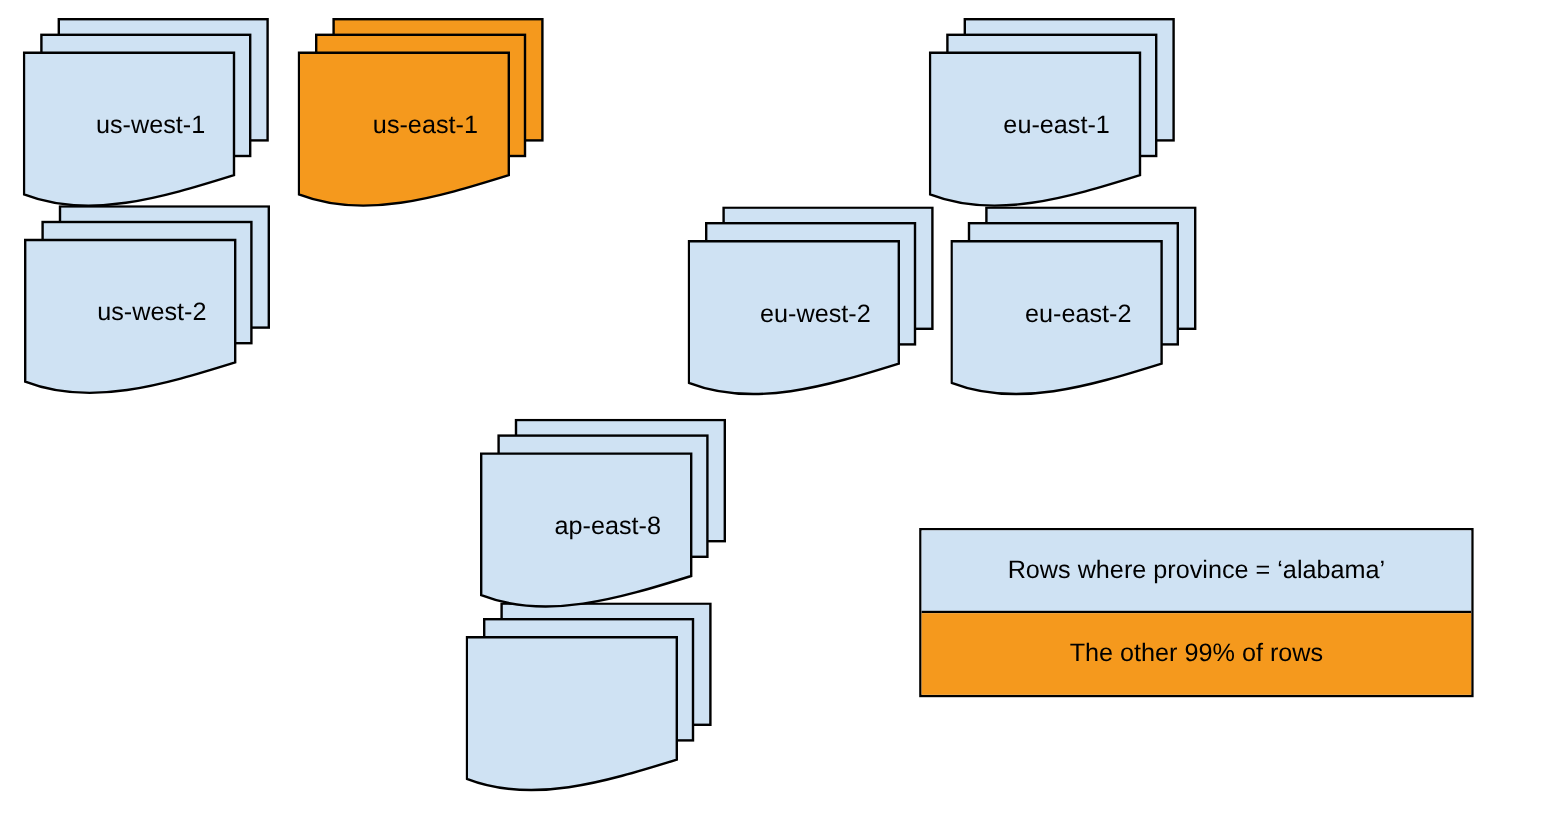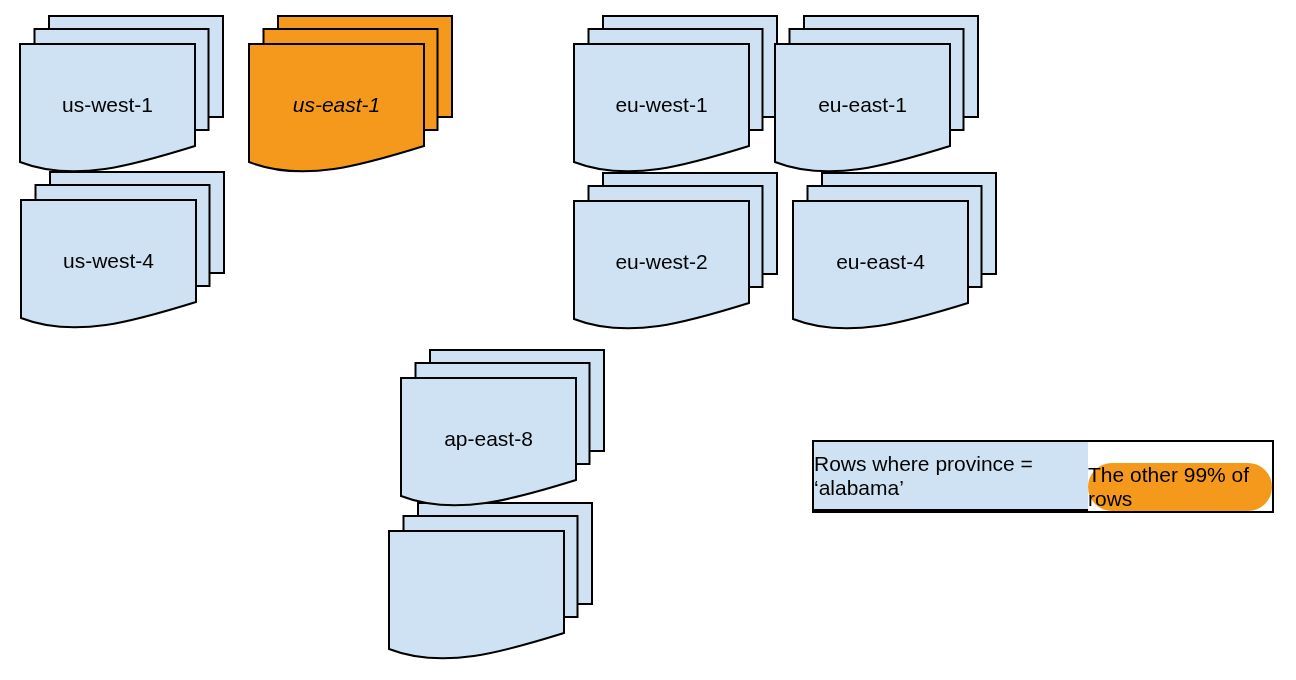--- a/index.html
+++ b/index.html
@@ -33,51 +33,50 @@
   .stack .stack-label {
     position: absolute;
     left: 1px;
     top: 77px;
     width: 175px;
     text-align: center;
     font-size: 21px;
     line-height: 25px;
     color: #000000;
     white-space: nowrap;
+    padding-left: 18px;
   }
   .stack.blue   { color: var(--color-region_fill, #cfe2f3); }
-  .stack.orange { color: var(--color-highlight_fill, #f5991d); font-style: italic; }
+  .stack.orange { color: var(--color-highlight_fill, #f5991d); }
 
   
   .legend {
     position: absolute;
-    left: 812px;
+    left: 766px;
     top: 440px;
     width: 458px;
     border: 2px solid var(--color-outline, #000);
     display: flex;
-    flex-direction: row;
-    align-items: flex-end;
+    flex-direction: column;
   }
   .legend-row {
     height: 67px;
     display: flex;
     align-items: center;
     justify-content: center;
     font-size: 21px;
     color: #000000;
   }
   .legend-row.legend-blue {
     background: var(--color-region_fill, #cfe2f3);
     border-bottom: 2px solid var(--color-outline, #000);
   }
   .legend-row.legend-orange {
     background: var(--color-highlight_fill, #f5991d);
-    height: 48px;
-    border-radius: 28px;
+    height: 68px;
   }
 </style>
 </head>
 <body>
 
 <div id="canvas">
 
   <svg width="0" height="0" style="position:absolute" aria-hidden="true">
     <defs>
       <symbol id="stack-shape" viewBox="0 0 206 160">
@@ -95,54 +94,48 @@
     <span class="stack-label">us-west-1</span>
   </div>
 
   <div class="stack orange" style="left:248px; top:15px; z-index:40">
     <svg class="shape" viewBox="0 0 206 160">
         <use href="#stack-shape"></use>
       </svg>
     <span class="stack-label">us-east-1</span>
   </div>
 
-  <div class="stack blue" style="left:573px; top:15px; z-index:40">
-    <svg class="shape" viewBox="0 0 206 160">
-        <use href="#stack-shape"></use>
-      </svg>
-    <span class="stack-label">eu-west-1</span>
-  </div>
 
   <div class="stack blue" style="left:774px; top:15px; z-index:40">
     <svg class="shape" viewBox="0 0 206 160">
         <use href="#stack-shape"></use>
       </svg>
     <span class="stack-label">eu-east-1</span>
   </div>
 
   <div class="stack blue" style="left:20px; top:171px; z-index:30">
     <svg class="shape" viewBox="0 0 206 160">
         <use href="#stack-shape"></use>
       </svg>
-    <span class="stack-label">us-west-4</span>
+    <span class="stack-label">us-west-2</span>
   </div>
 
 
   <div class="stack blue" style="left:573px; top:172px; z-index:30">
     <svg class="shape" viewBox="0 0 206 160">
         <use href="#stack-shape"></use>
       </svg>
     <span class="stack-label">eu-west-2</span>
   </div>
 
   <div class="stack blue" style="left:792px; top:172px; z-index:30">
     <svg class="shape" viewBox="0 0 206 160">
         <use href="#stack-shape"></use>
       </svg>
-    <span class="stack-label">eu-east-4</span>
+    <span class="stack-label">eu-east-2</span>
   </div>
 
   <div class="stack blue" style="left:400px; top:349px; z-index:20">
     <svg class="shape" viewBox="0 0 206 160">
         <use href="#stack-shape"></use>
       </svg>
     <span class="stack-label">ap-east-8</span>
   </div>
 
   <div class="stack blue" style="left:388px; top:502px; z-index:10">

